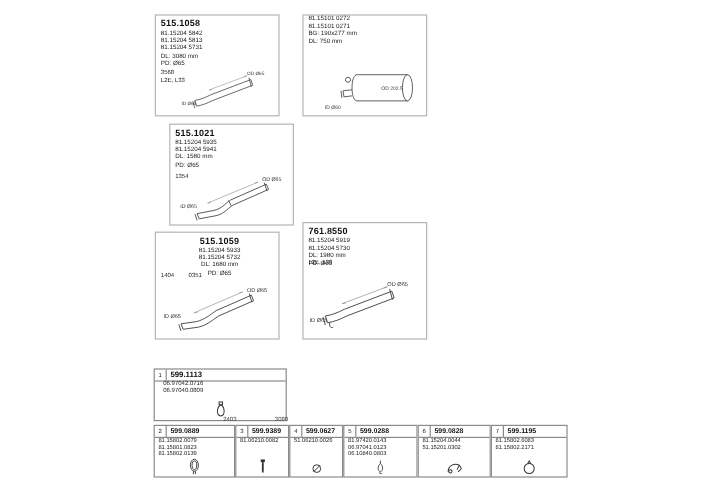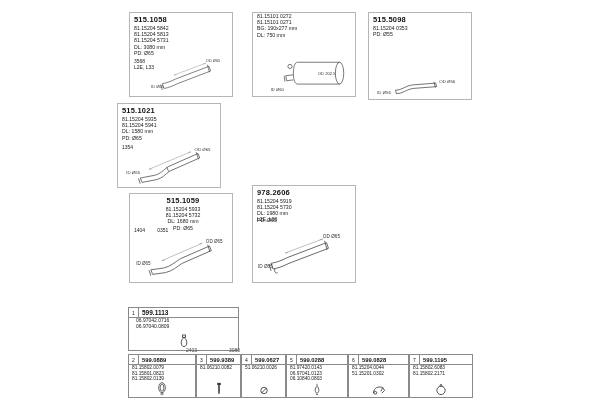--- a/index.html
+++ b/index.html
@@ -67,36 +67,22 @@
       <path d="M34,9 L84,9 M34,35 L84,35"></path>
       <path d="M34,9 C31,9 29,14 29,22 C29,30 31,35 34,35"></path>
       <path d="M20,25 L29,24 M21,31 L29,30 M20,25 L21,31"></path>
       <path d="M18,25 L19,32"></path>
       <circle cx="25" cy="14" r="2.5"></circle>
       <text x="58" y="24">OD 202.5</text>
       <text x="2" y="43">ID Ø60</text>
     </svg>
   </div>
 
-  <div class="part-box" style="left:368px;top:12px;width:104px;height:88px;">
-    <div class="pb-title">515.5098</div>
-    <div class="pb-line">81.15204 0353</div>
-    <div class="pb-line">PD: Ø55</div>
-    <svg class="pb-svg" style="left:6px;bottom:1px;width:90px;height:21px;" viewBox="0 0 100 24">
-      <path d="M22,15 C30,15 33,10 42,9 L68,7"></path>
-      <path d="M23,19 C31,19 34,14 43,13 L69,11"></path>
-      <path d="M68,7 L69,11"></path>
-        <path d="M22,15 L23,19"></path>
-      <path d="M66,5.5 L67.5,12"></path>
-      <text x="1" y="19">ID Ø56</text>
-      <text x="72" y="7">OD Ø56</text>
-    </svg>
-  </div>
-
-  <div class="part-box" style="left:117px;top:103px;width:104px;height:85px;">
+
+  <div class="part-box" style="left:141px;top:103px;width:104px;height:85px;">
     <div class="pb-title">515.1021</div>
     <div class="pb-line">81.15204 5935</div>
     <div class="pb-line">81.15204 5941</div>
     <div class="pb-line">DL: 1580 mm</div>
     <div class="pb-line">PD: Ø65</div>
     <div class="pb-notes" style="top:40px;">
       <div>1354</div>
     </div>
     <svg class="pb-svg" style="right:2px;bottom:2px;width:96px;height:42px;" viewBox="0 0 100 48">
       <path class="thin" d="M26,30 L74,10"></path>
@@ -130,21 +116,21 @@
       <path d="M80,12 L82,17"></path>
         <path d="M78,10.5 L80.5,18.5"></path>
       <path d="M16,38 L18,43"></path>
         <path d="M14,38.5 L16,44.5"></path>
       <text x="0" y="33">ID Ø65</text>
       <text x="76" y="9">OD Ø65</text>
     </svg>
   </div>
 
   <div class="part-box" style="left:252px;top:185px;width:104px;height:98px;">
-    <div class="pb-title">978.2606</div>
+    <div class="pb-title">761.8550</div>
     <div class="pb-line">81.15204 5919</div>
     <div class="pb-line">81.15204 5730</div>
     <div class="pb-line">DL: 1980 mm</div>
     <div class="pb-line">PD: Ø65</div>
     <div class="pb-notes" style="top:30px;">
       <div>L2E, L33</div>
     </div>
     <svg class="pb-svg" style="right:4px;bottom:6px;width:94px;height:46px;" viewBox="0 0 100 48">
       <path class="thin" d="M30,24 L70,9"></path>
       <path class="thin" d="M30,24 l3.2,-0.4 M70,9 l-3.2,1"></path>

